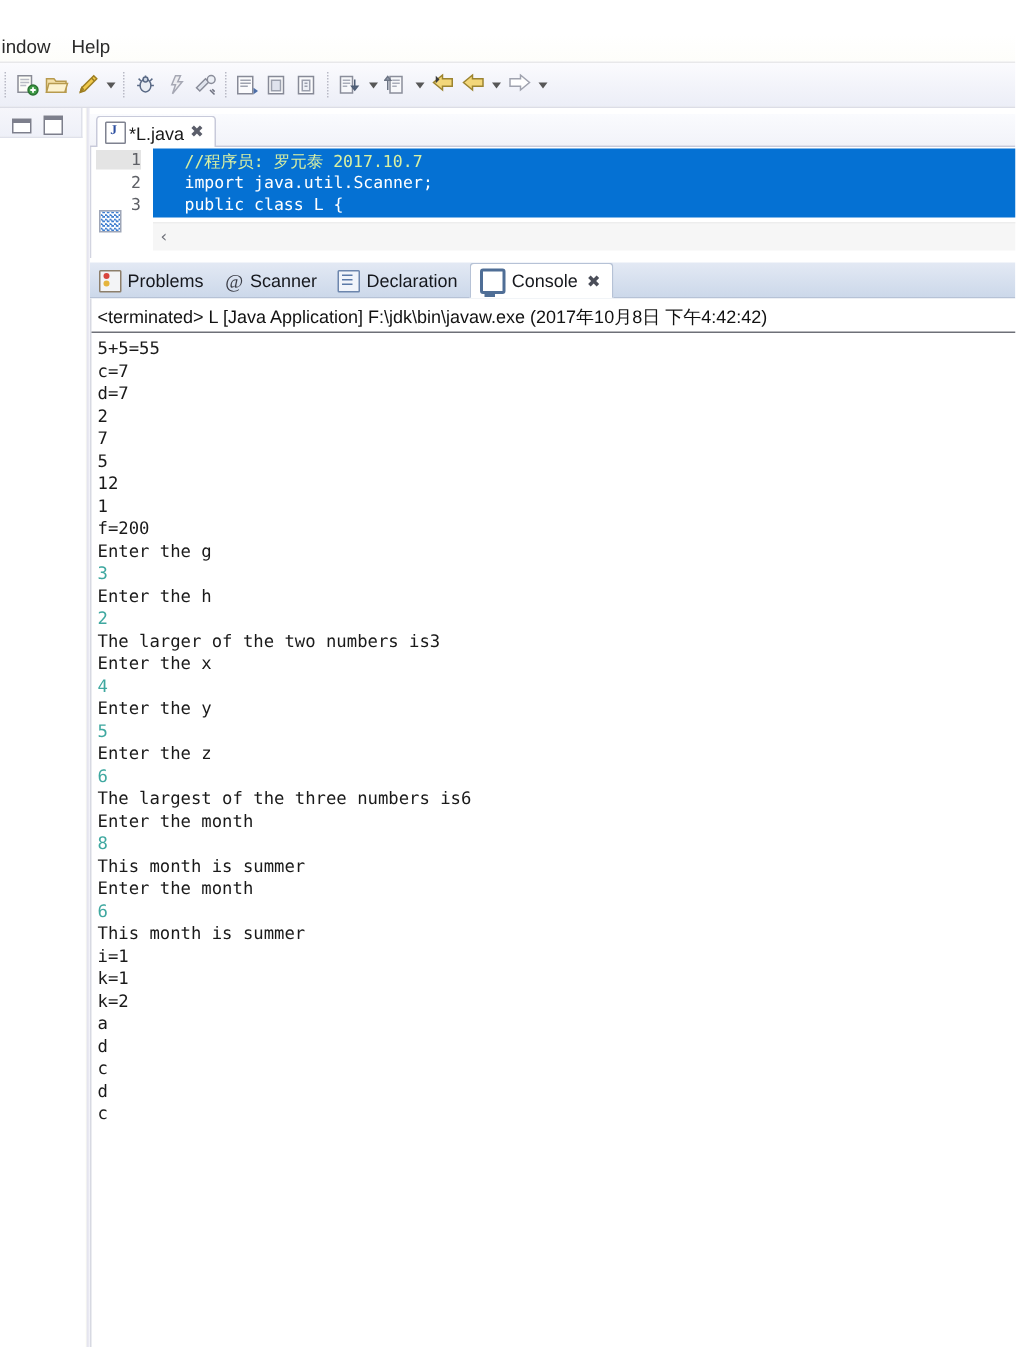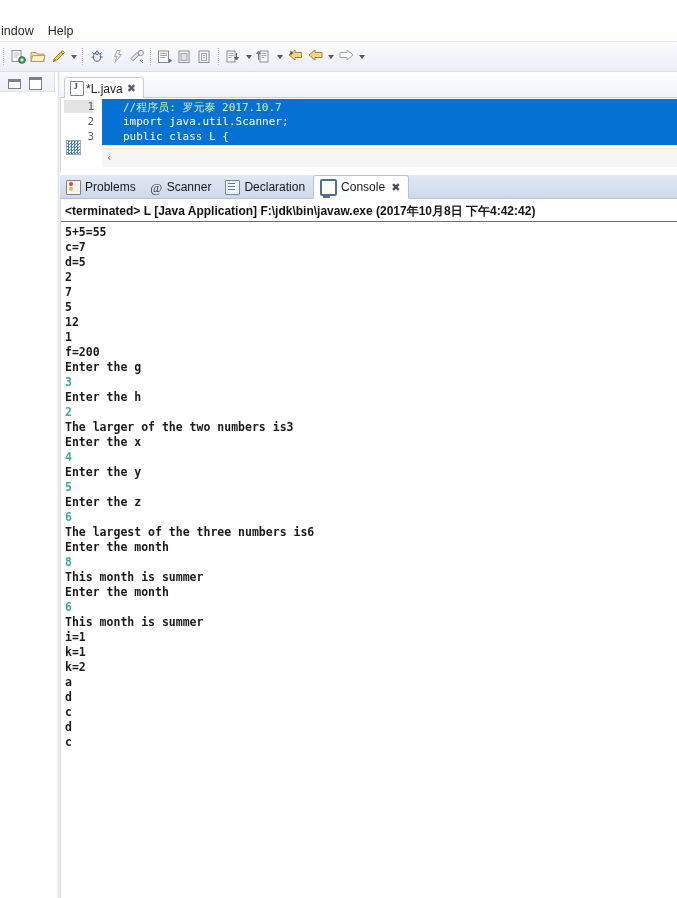--- a/index.html
+++ b/index.html
@@ -325,21 +325,20 @@
   }
   .ctab-close { font-size: 11px; color: #4b4e59; margin-left: 2px; }
 
   .console-body {
     position: absolute;
     left: 0; top: 24px;
     width: 617px; height: 699px;
     background: #ffffff;
     border-left: 1px solid #d7d9e2;
     box-sizing: border-box;
-    font-weight: bold;
   }
   .terminated-line {
     position: absolute;
     left: 4px; top: 4px;
     font-size: 12px;
     color: #121212;
     white-space: pre;
   }
   .console-rule {
     position: absolute;
@@ -563,21 +562,21 @@
           <span class="ctab-close">✖</span>
         </div>
       </div>
 
     <div class="console-body">
       <div class="terminated-line">&lt;terminated&gt; L [Java Application] F:\jdk\bin\javaw.exe (2017年10月8日 下午4:42:42)</div>
       <div class="console-rule"></div>
       <div class="console-out" id="console-out">
           <div class="oline">5+5=55</div>
           <div class="oline">c=7</div>
-          <div class="oline">d=5</div>
+          <div class="oline">d=7</div>
           <div class="oline">2</div>
           <div class="oline">7</div>
           <div class="oline">5</div>
           <div class="oline">12</div>
           <div class="oline">1</div>
           <div class="oline">f=200</div>
           <div class="oline">Enter the g</div>
           <div class="oline input">3</div>
           <div class="oline">Enter the h</div>
           <div class="oline input">2</div>

